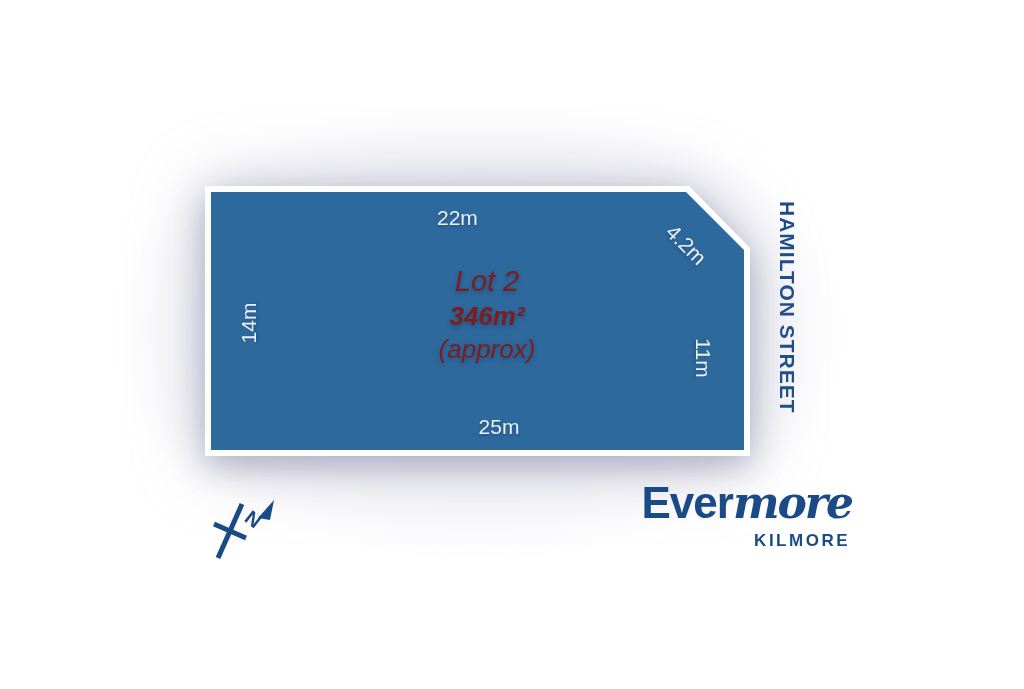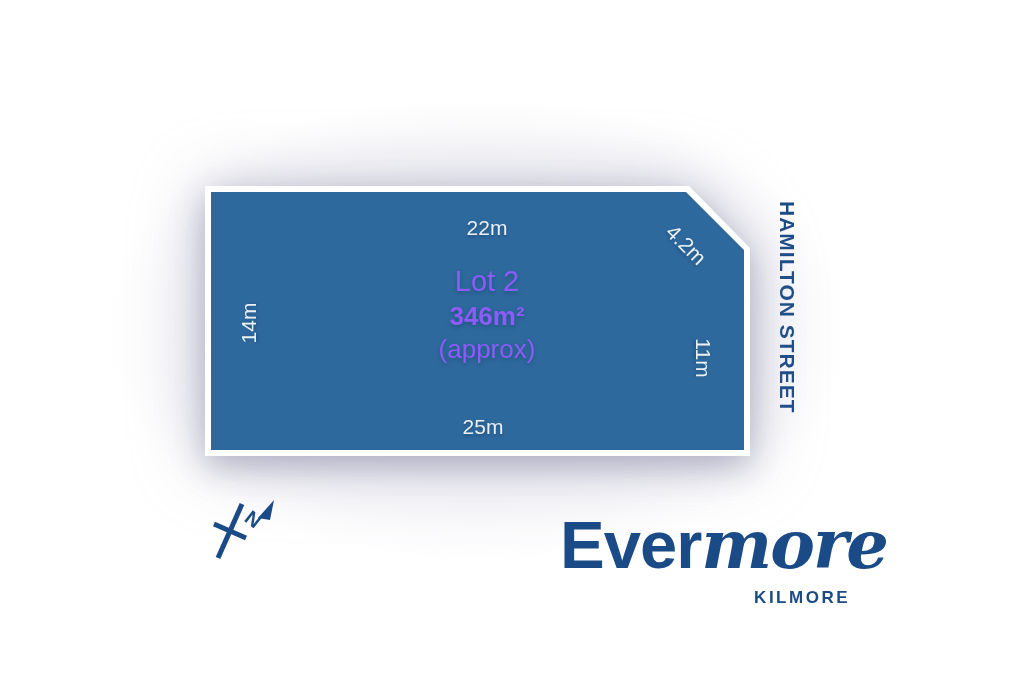--- a/index.html
+++ b/index.html
@@ -32,30 +32,31 @@
     background: var(--lot-fill, #2e699e);
     clip-path: polygon(6px 6px, 481px 6px, 539px 64px, 539px 264px, 6px 264px);
   }
   .dim {
     position: absolute;
     color: var(--dimension-text, #e9f0f7);
     font-size: 21px;
     text-shadow: 0 2px 3px rgba(10,40,70,0.35);
     white-space: nowrap;
   }
-  .dim-top     { left: 232px; top: 30px;  width: 100px; text-align: center; }
-  .dim-bottom  { left: 228px; top: 229px; width: 100px; text-align: center; }
+  .dim-top     { left: 232px; top: 20px;  width: 100px; }
+  .dim-bottom  { left: 244px; top: 229px; width: 100px; text-align: center; }
   .dim-left    { left: 19px;  top: 125px; width: 50px;  text-align: center; transform: rotate(-90deg); }
   .dim-right   { left: 473px; top: 160px; width: 50px;  text-align: center; transform: rotate(90deg); }
   .dim-chamfer { left: 451px; top: 47px;  width: 60px;  text-align: center; transform: rotate(45deg); }
 
   .lot-center {
     position: absolute; left: 157px; top: 78px; width: 250px;
-    text-align: center; color: #8b5cf6;
+    text-align: center; color: #7f1d1d;
     text-shadow: 0 2px 4px rgba(10,40,70,0.35);
+    font-style: italic;
   }
   .lot-name   { font-size: 29px; line-height: 34px; font-weight: 400; }
   .lot-area   { font-size: 26px; line-height: 36px; font-weight: 700; }
   .lot-approx { font-size: 26px; line-height: 30px; font-weight: 400; }
 
   
   .street-label {
     position: absolute; left: 775px; top: 201px; height: 252px;
     writing-mode: vertical-rl;
     font-size: 21px; font-weight: 700; letter-spacing: 1px;
@@ -64,24 +65,24 @@
   }
 
   
   .compass { position: absolute; left: 200px; top: 492px; width: 84px; height: 84px; }
 
   
   .brand {
     position: absolute; left: 560px; top: 477px; width: 292px;
     text-align: right; color: var(--brand-blue, #1b4b87);
   }
-  .brand-name { font-size: 67px; line-height: 64px; white-space: nowrap; margin-top: 36px; }
+  .brand-name { font-size: 44px; line-height: 52px; white-space: nowrap; }
   .brand-name .bold-part   { font-weight: 700; letter-spacing: -1px; }
   .brand-name .script-part { font-family: "DejaVu Serif", serif; font-style: italic; font-weight: 700; letter-spacing: -2px; }
-  .brand-location { font-size: 17px; font-weight: 700; letter-spacing: 2.5px; margin-top: 11px; padding-right: 2px; }
+  .brand-location { font-size: 17px; font-weight: 700; letter-spacing: 2.5px; margin-top: 2px; padding-right: 2px; }
 </style>
 </head>
 <body>
 
 <div class="page">
 
   <div class="street-label">HAMILTON STREET</div>
 
   <div class="lot-wrap">
     <div class="lot-outer">

